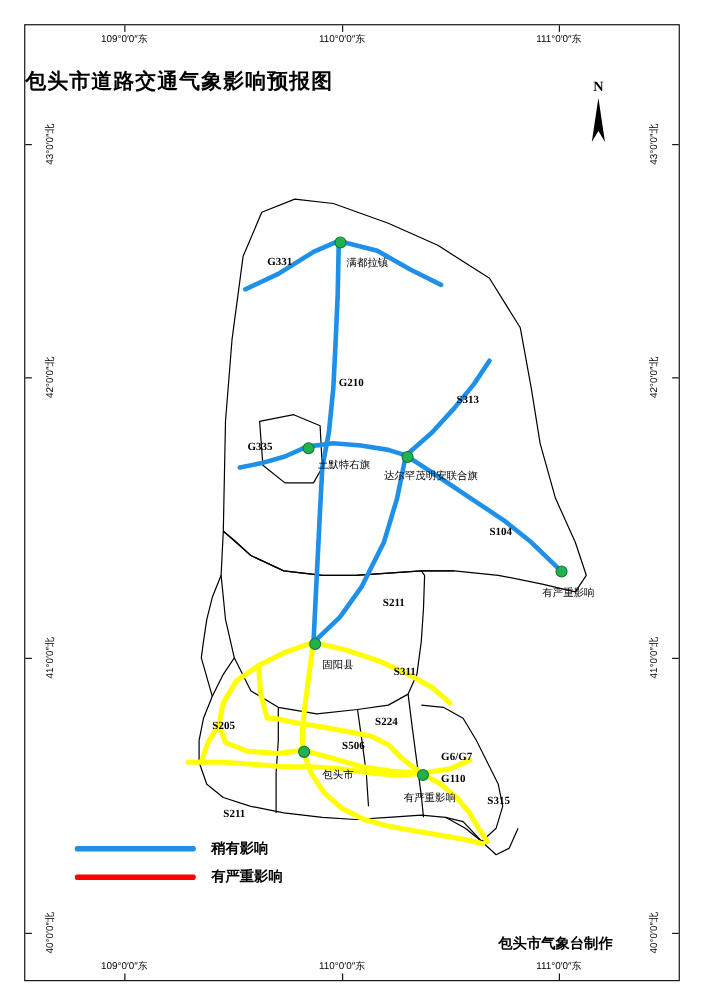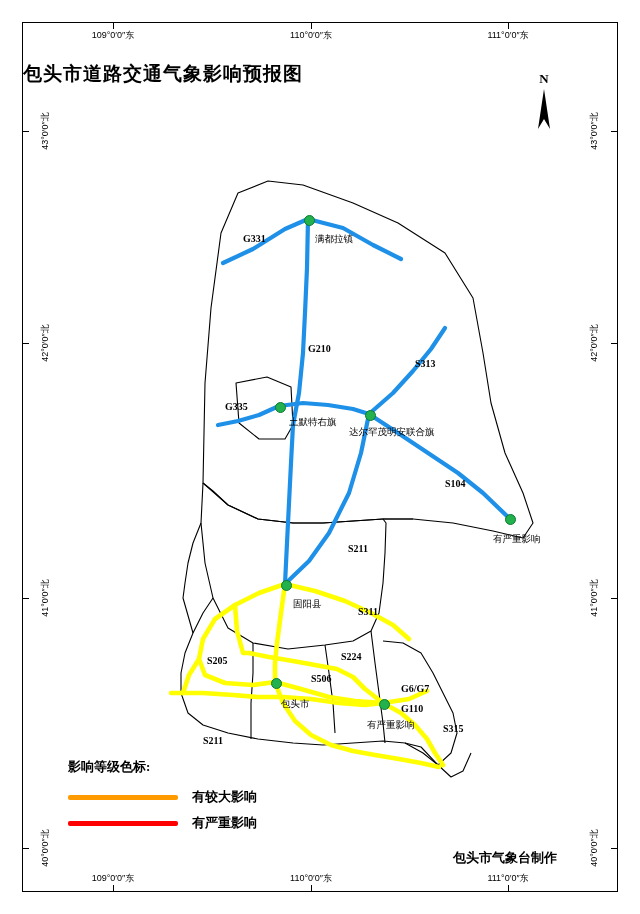--- a/index.html
+++ b/index.html
@@ -145,21 +145,21 @@
       </g>
     </svg>
 
     <div class="road-label" style="left:190px;top:180px">G331</div>
     <div class="road-label" style="left:255px;top:290px">G210</div>
     <div class="road-label" style="left:362px;top:305px">S313</div>
     <div class="road-label" style="left:172px;top:348px">G335</div>
     <div class="road-label" style="left:392px;top:425px">S104</div>
     <div class="road-label" style="left:295px;top:490px">S211</div>
     <div class="road-label" style="left:305px;top:553px">S311</div>
-    <div class="road-label" style="left:154px;top:602px">S205</div>
+    <div class="road-label" style="left:140px;top:602px">S205</div>
     <div class="road-label" style="left:288px;top:598px">S224</div>
     <div class="road-label" style="left:258px;top:620px">S506</div>
     <div class="road-label" style="left:348px;top:630px">G6/G7</div>
     <div class="road-label" style="left:348px;top:650px">G110</div>
     <div class="road-label" style="left:150px;top:682px">S211</div>
     <div class="road-label" style="left:390px;top:670px">S315</div>
 
     <div class="city-dot" style="left:251px;top:162px"></div>
     <div class="city-label" style="left:262px;top:180px">满都拉镇</div>
 
@@ -169,31 +169,30 @@
     <div class="city-dot" style="left:312px;top:357px"></div>
     <div class="city-label" style="left:296px;top:373px">达尔罕茂明安联合旗</div>
 
     <div class="city-dot" style="left:452px;top:461px"></div>
     <div class="city-label" style="left:440px;top:480px">有严重影响</div>
 
     <div class="city-dot" style="left:228px;top:527px"></div>
     <div class="city-label" style="left:240px;top:545px">固阳县</div>
 
     <div class="city-dot" style="left:218px;top:625px"></div>
-    <div class="city-label" style="left:228px;top:645px">包头市</div>
+    <div class="city-label" style="left:240px;top:645px">包头市</div>
 
     <div class="city-dot" style="left:326px;top:646px"></div>
     <div class="city-label" style="left:314px;top:666px">有严重影响</div>
   </div>
 
   <div id="legend">
-    <div class="legend-title">影响等级色标:</div>
     <div class="legend-row">
-      <div class="legend-swatch" style="background:#ff9a00"></div>
-      <div class="legend-text">有较大影响</div>
+      <div class="legend-swatch" style="background:#1e90e8"></div>
+      <div class="legend-text">稍有影响</div>
     </div>
     <div class="legend-row">
       <div class="legend-swatch" style="background:#ff0000"></div>
       <div class="legend-text">有严重影响</div>
     </div>
   </div>
 
   <div id="credit">包头市气象台制作</div>
 </div>
 

